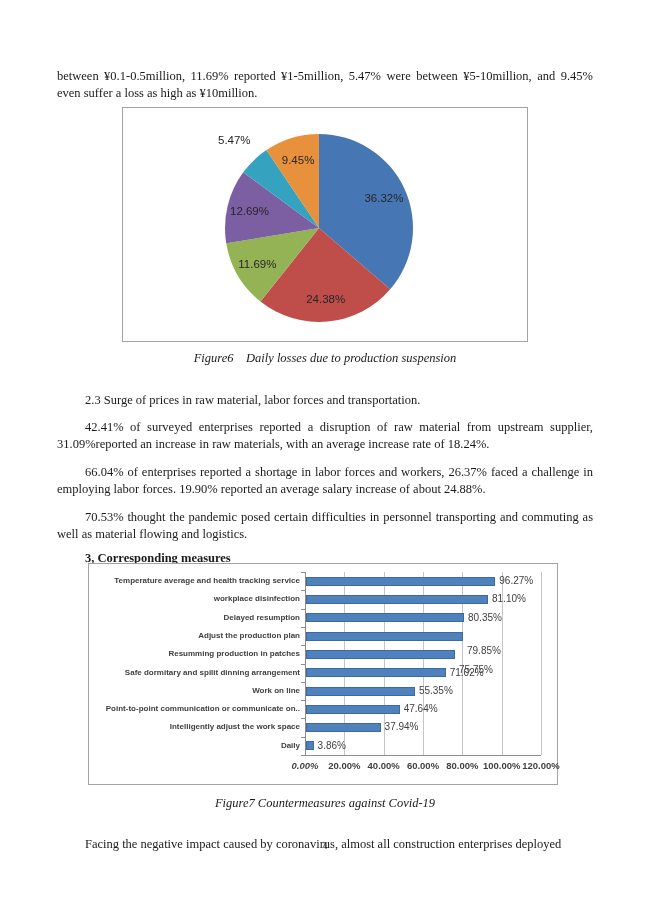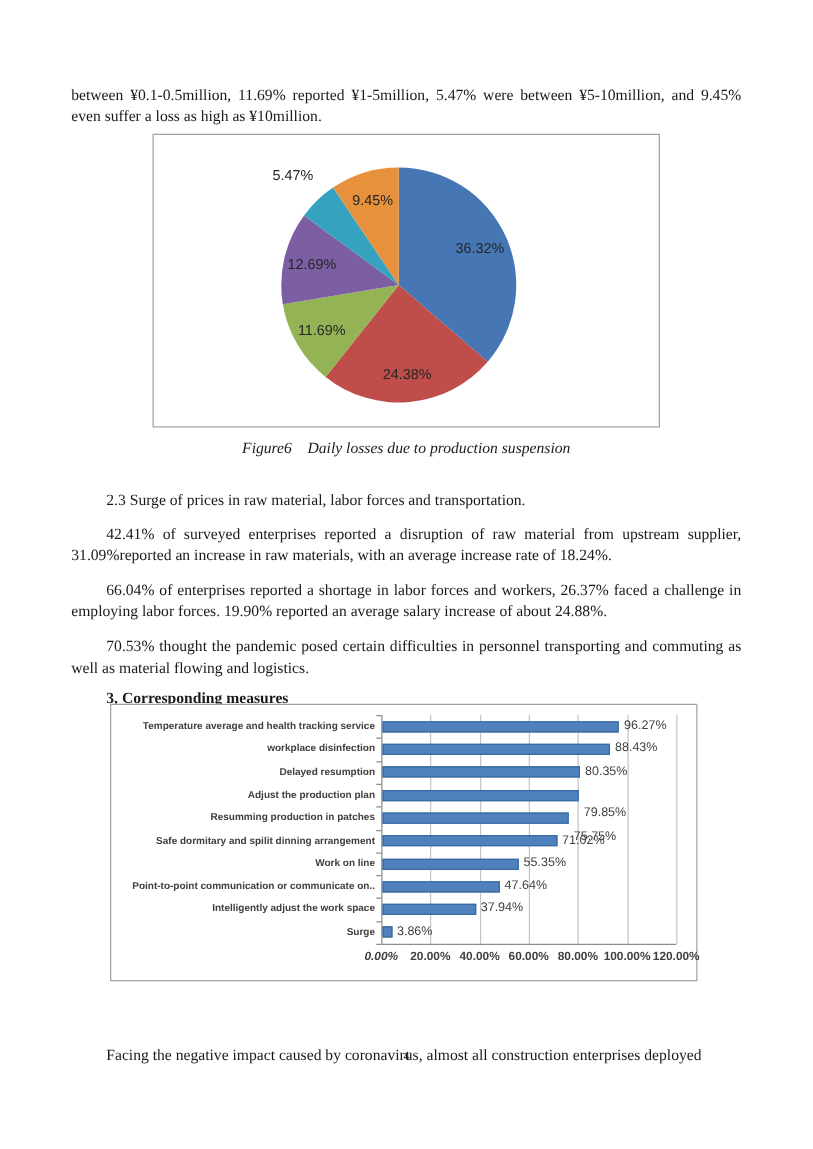--- a/index.html
+++ b/index.html
@@ -121,21 +121,21 @@
         <div class="cat-tick" style="left:212px;top:136.1px;"></div>
         <div class="cat-tick" style="left:212px;top:154.4px;"></div>
         <div class="cat-tick" style="left:212px;top:172.7px;"></div>
         <div class="cat-tick" style="left:212px;top:191.0px;"></div>
         <div class="axis-h" style="left:216px;top:191.0px;width:236px;"></div>
         <div class="cat-label" style="top:8.0px;width:211px;height:18.3px;line-height:18.3px;">Temperature average and health tracking service</div>
         <div class="bar" style="left:217px;top:12.7px;width:189.3px;height:9px;"></div>
         <div class="val-label" style="left:410.3px;top:8.0px;height:18.3px;line-height:18.3px;">96.27%</div>
         <div class="cat-label" style="top:26.3px;width:211px;height:18.3px;line-height:18.3px;">workplace disinfection</div>
         <div class="bar" style="left:217px;top:31.0px;width:182.0px;height:9px;"></div>
-        <div class="val-label" style="left:403.0px;top:26.3px;height:18.3px;line-height:18.3px;">88.43%</div>
+        <div class="val-label" style="left:403.0px;top:26.3px;height:18.3px;line-height:18.3px;">81.10%</div>
         <div class="cat-label" style="top:44.6px;width:211px;height:18.3px;line-height:18.3px;">Delayed resumption</div>
         <div class="bar" style="left:217px;top:49.3px;width:158.0px;height:9px;"></div>
         <div class="val-label" style="left:379.0px;top:44.6px;height:18.3px;line-height:18.3px;">80.35%</div>
         <div class="cat-label" style="top:62.9px;width:211px;height:18.3px;line-height:18.3px;">Adjust the production plan</div>
         <div class="bar" style="left:217px;top:67.6px;width:157.0px;height:9px;"></div>
         <div class="val-label" style="left:378.0px;top:78px;height:18.3px;line-height:18.3px;">79.85%</div>
         <div class="cat-label" style="top:81.2px;width:211px;height:18.3px;line-height:18.3px;">Resumming production in patches</div>
         <div class="bar" style="left:217px;top:85.9px;width:149.0px;height:9px;"></div>
         <div class="val-label" style="left:370.0px;top:81.2px;height:18.3px;line-height:18.3px;margin-top:16px;">75.75%</div>
         <div class="cat-label" style="top:99.5px;width:211px;height:18.3px;line-height:18.3px;">Safe dormitary and spilit dinning arrangement</div>
@@ -143,24 +143,25 @@
         <div class="val-label" style="left:360.7px;top:99.5px;height:18.3px;line-height:18.3px;">71.02%</div>
         <div class="cat-label" style="top:117.8px;width:211px;height:18.3px;line-height:18.3px;">Work on line</div>
         <div class="bar" style="left:217px;top:122.5px;width:108.9px;height:9px;"></div>
         <div class="val-label" style="left:329.9px;top:117.8px;height:18.3px;line-height:18.3px;">55.35%</div>
         <div class="cat-label" style="top:136.1px;width:211px;height:18.3px;line-height:18.3px;">Point-to-point communication or communicate on..</div>
         <div class="bar" style="left:217px;top:140.8px;width:93.7px;height:9px;"></div>
         <div class="val-label" style="left:314.7px;top:136.1px;height:18.3px;line-height:18.3px;">47.64%</div>
         <div class="cat-label" style="top:154.4px;width:211px;height:18.3px;line-height:18.3px;">Intelligently adjust the work space</div>
         <div class="bar" style="left:217px;top:159.1px;width:74.6px;height:9px;"></div>
         <div class="val-label" style="left:295.6px;top:154.4px;height:18.3px;line-height:18.3px;">37.94%</div>
-        <div class="cat-label" style="top:172.7px;width:211px;height:18.3px;line-height:18.3px;">Surge</div>
+        <div class="cat-label" style="top:172.7px;width:211px;height:18.3px;line-height:18.3px;">Daily</div>
         <div class="bar" style="left:217px;top:177.4px;width:7.6px;height:9px;"></div>
         <div class="val-label" style="left:228.6px;top:172.7px;height:18.3px;line-height:18.3px;">3.86%</div>
       </div>
   </div>
 
+  <div class="caption" style="top:796px;">Figure7 Countermeasures against Covid-19</div>
 
   <p class="para indent" style="top:823px;">Facing the negative impact caused by coronavirus, almost all construction enterprises deployed</p>
 
   <div id="page-num">4</div>
 
 </div>
 
 </body></html>

